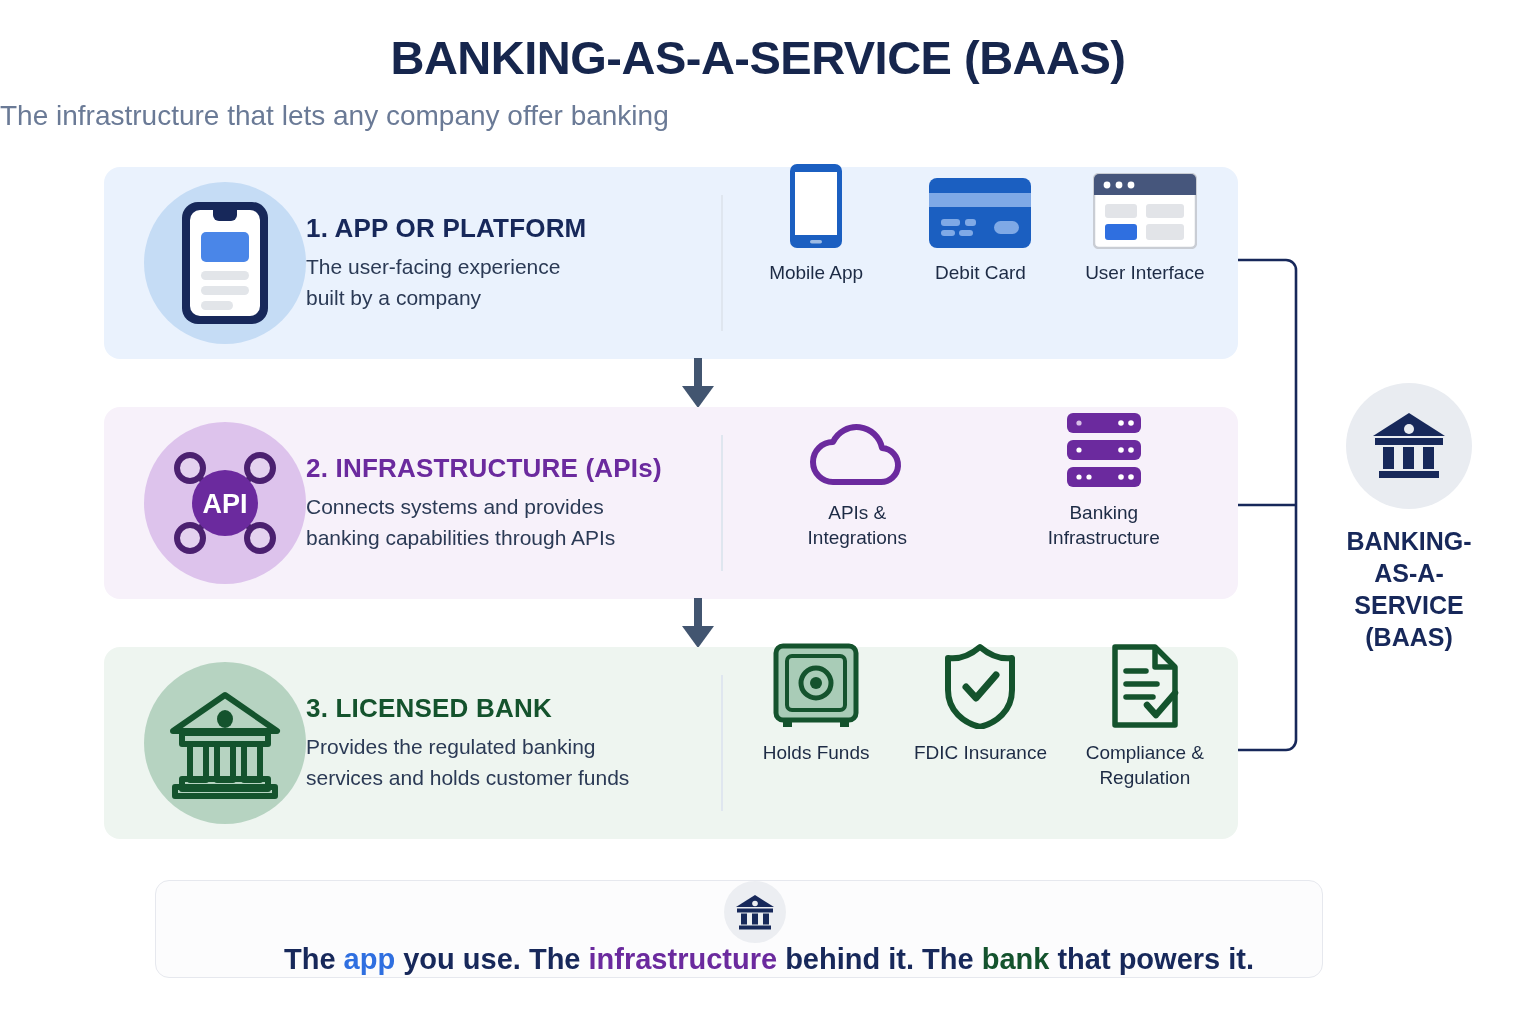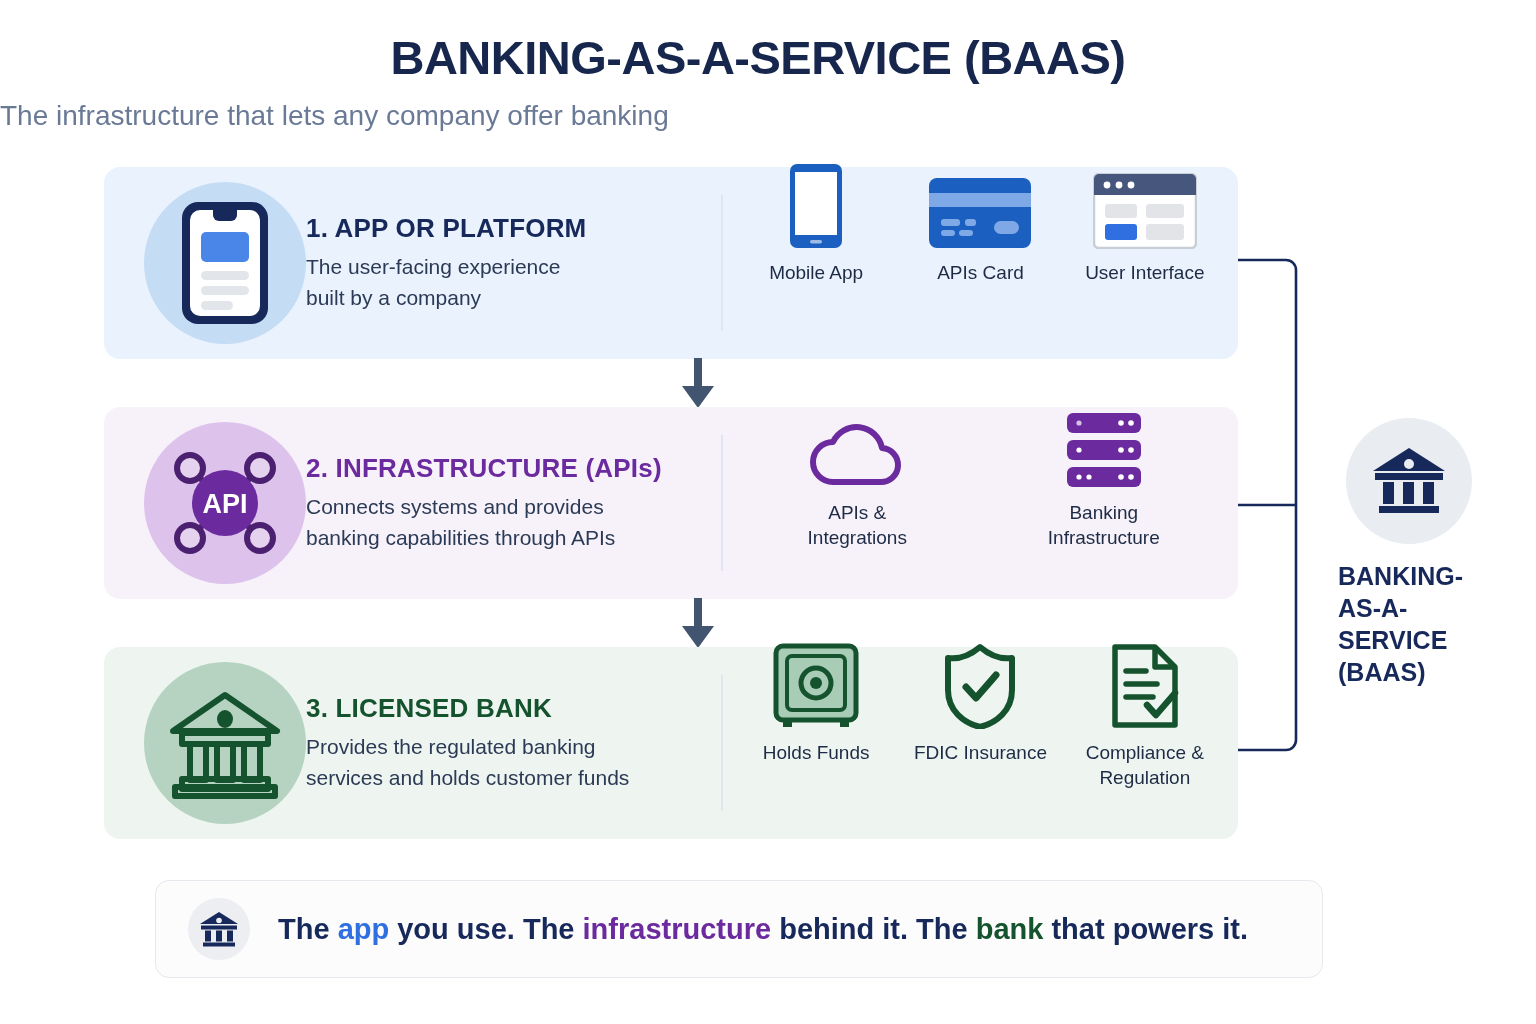--- a/index.html
+++ b/index.html
@@ -84,41 +84,42 @@
   
   .arrow {
     position: absolute; left: 678px; width: 40px; height: 52px;
   }
   #arrow-1 { top: 358px; }
   #arrow-2 { top: 598px; }
 
   
   .bracket { position: absolute; left: 1238px; top: 250px; }
   .baas-badge {
-    position: absolute; left: 1338px; top: 418px;
-    width: 142px; text-align: left;
+    position: absolute; left: 1338px; top: 383px;
+    width: 142px; text-align: center;
   }
   .baas-circle {
     width: 126px; height: 126px; border-radius: 50%;
     background: #e9ecf1; margin: 0 auto 16px auto;
     display: flex; align-items: center; justify-content: center;
   }
   .baas-label {
     font-size: 25px; font-weight: 700; line-height: 1.28;
     color: #17285a;
   }
 
   
   .banner {
     position: absolute; left: 155px; top: 880px;
     width: 1168px; height: 98px;
     background: #fcfcfd; border: 1.5px solid #e6e8ee;
     border-radius: 14px;
     display: flex; align-items: center;
     padding-left: 32px;
+    flex-direction: column;
   }
   .banner-circle {
     width: 62px; height: 62px; border-radius: 50%;
     background: #eceef2; flex: 0 0 62px;
     display: flex; align-items: center; justify-content: center;
   }
   .banner-text {
     margin-left: 28px;
     font-size: 29px; font-weight: 700; color: #17285a;
     white-space: nowrap;
@@ -174,21 +175,21 @@
           <svg width="104" height="72" viewBox="0 0 104 72">
             <rect x="1" y="1" width="102" height="70" rx="8" fill="#1b5fc1"></rect>
             <rect x="1" y="16" width="102" height="14" fill="#7fa9e6"></rect>
             <rect x="13" y="42" width="19" height="7" rx="3" fill="#7fa9e6"></rect>
             <rect x="37" y="42" width="11" height="7" rx="3" fill="#7fa9e6"></rect>
             <rect x="13" y="53" width="14" height="6" rx="3" fill="#7fa9e6"></rect>
             <rect x="31" y="53" width="14" height="6" rx="3" fill="#7fa9e6"></rect>
             <rect x="66" y="44" width="25" height="13" rx="6.5" fill="#7fa9e6"></rect>
           </svg>
         </div>
-        <div class="feature-label">APIs Card</div>
+        <div class="feature-label">Debit Card</div>
       </div>
 
       <div class="feature">
         <div class="feature-glyph">
           <svg width="104" height="76" viewBox="0 0 104 76">
             <rect x="1" y="1" width="102" height="74" rx="5" fill="#ffffff" stroke="#c9cdd4" stroke-width="2.5"></rect>
             <path d="M1 6 a5 5 0 0 1 5 -5 h92 a5 5 0 0 1 5 5 v16 h-102 z" fill="#46567c"></path>
             <circle cx="14" cy="12" r="3.4" fill="#ffffff"></circle>
             <circle cx="26" cy="12" r="3.4" fill="#ffffff"></circle>
             <circle cx="38" cy="12" r="3.4" fill="#ffffff"></circle>

